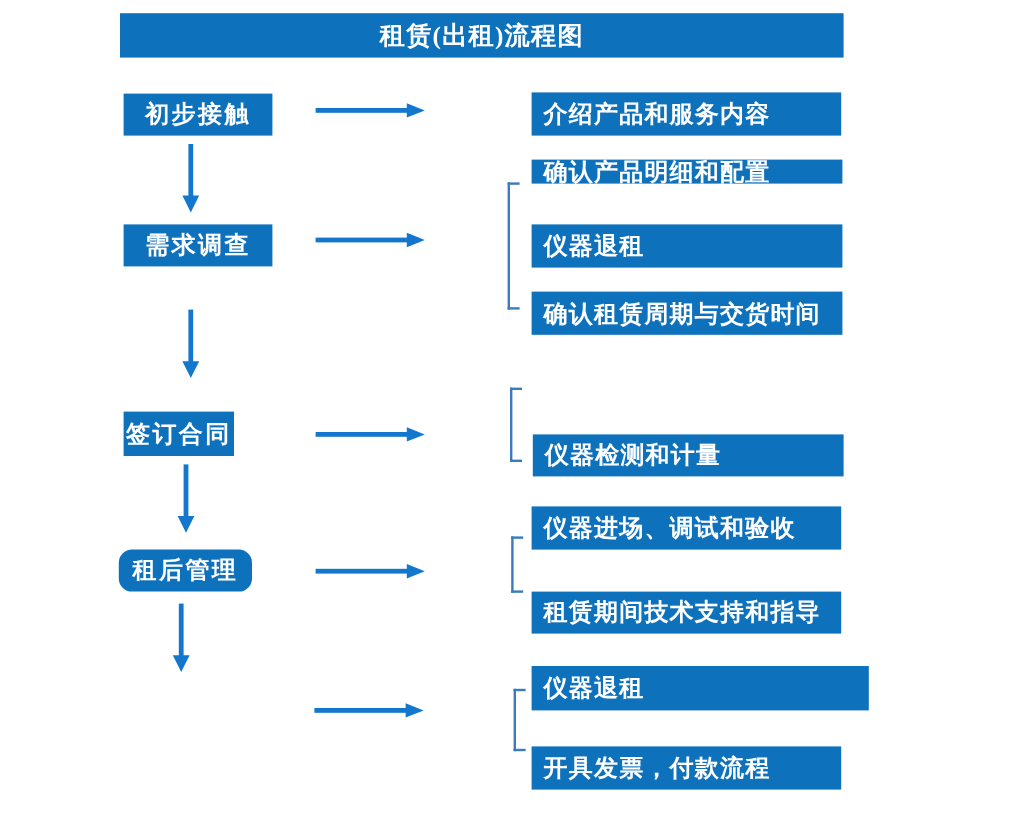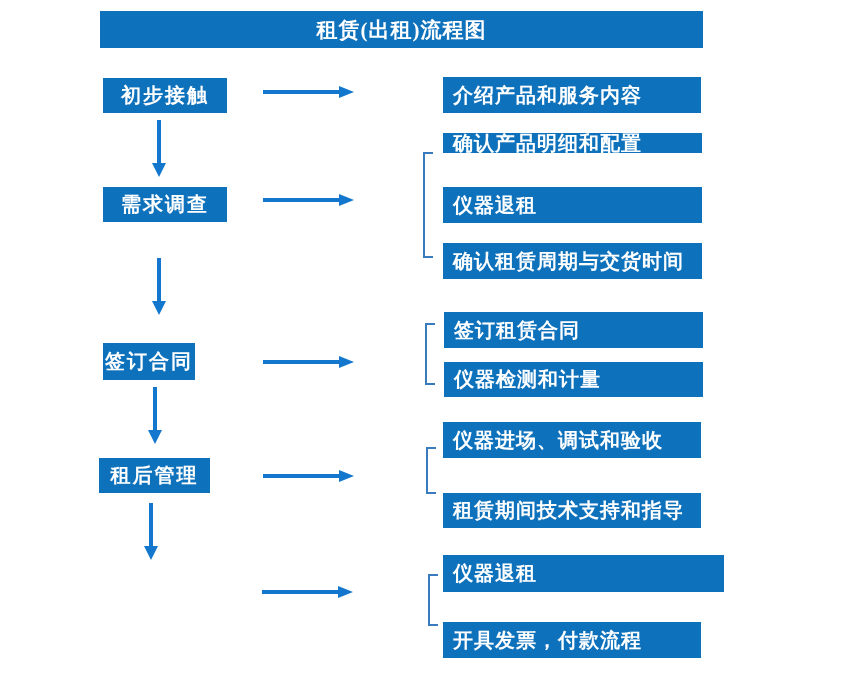--- a/index.html
+++ b/index.html
@@ -63,29 +63,28 @@
 </head>
 <body>
 
 <div class="canvas">
 
   <div class="title-bar">租赁(出租)流程图</div>
 
   <div class="stage-box" style="left:103px; top:78px; width:124px; height:35px;text-align:center;">初步接触</div>
   <div class="stage-box" style="left:103px; top:187px; width:124px; height:35px;">需求调查</div>
   <div class="stage-box" style="left:103px; top:343px; width:92px; height:37px;">签订合同</div>
-  <div class="stage-box" style="left:99px; top:458px; width:111px; height:35px;">租后管理</div>
+  <div class="stage-box" style="left:99px; top:458px; width:111px; height:35px;border-radius:11px;">租后管理</div>
 
   <div class="output-box" style="left:443px; top:77px; width:258px; height:36px;">介绍产品和服务内容</div>
 
   <div class="output-box" style="left:443px; top:133px; width:259px; height:20px;text-align:center;">确认产品明细和配置</div>
   <div class="output-box" style="left:443px; top:187px; width:259px; height:36px;">仪器退租</div>
   <div class="output-box" style="left:443px; top:243px; width:259px; height:36px;">确认租赁周期与交货时间</div>
 
-  <div class="output-box" style="left:444px; top:312px; width:259px; height:36px;">签订租赁合同</div>
   <div class="output-box" style="left:443px; top:422px; width:258px; height:36px;">仪器进场、调试和验收</div>
 
   <div class="output-box" style="left:444px; top:362px; width:259px; height:35px;">仪器检测和计量</div>
   <div class="output-box" style="left:443px; top:493px; width:258px; height:35px;">租赁期间技术支持和指导</div>
 
   <div class="output-box" style="left:443px; top:555px; width:281px; height:37px;">仪器退租</div>
   <div class="output-box" style="left:443px; top:622px; width:258px; height:36px;">开具发票，付款流程</div>
 
   <div class="varrow" style="left:152px; top:120px;">
     <div class="shaft"></div>

